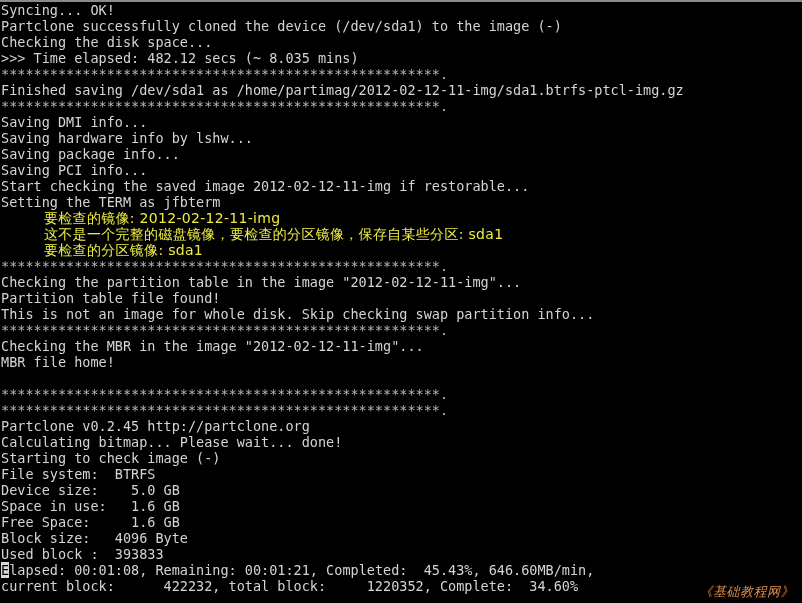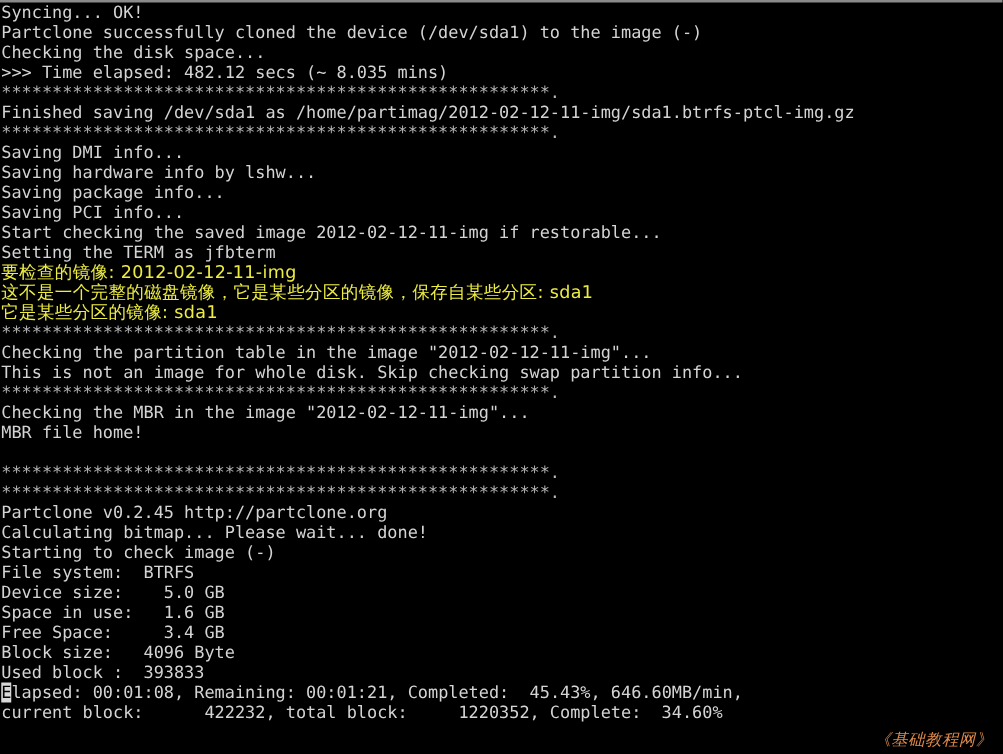--- a/index.html
+++ b/index.html
@@ -46,20 +46,21 @@
     color: #cfcfcf;
     font-family: "DejaVu Sans Mono", "Liberation Mono", monospace;
   }
   .line.yellow { color: #ecec42; }
   .line.white  { color: #d4d4d4; }
   .line.stars  { color: #b8b8b8; }
   .line.cjk {
     font-family: "DejaVu Sans", "Liberation Sans", sans-serif;
     font-size: 14px;
     letter-spacing: 0.3px;
+    padding-left: 43px;
   }
   .cursor-block {
     background: #d8d8d8;
     color: #000000;
   }
   #watermark {
     position: absolute;
     right: 8px;
     bottom: 2px;
     color: #e08a4a;
@@ -85,38 +86,39 @@
       <div class="line stars">******************************************************.</div>
       <div class="line white">Finished saving /dev/sda1 as /home/partimag/2012-02-12-11-img/sda1.btrfs-ptcl-img.gz</div>
       <div class="line stars">******************************************************.</div>
       <div class="line white">Saving DMI info...</div>
       <div class="line white">Saving hardware info by lshw...</div>
       <div class="line white">Saving package info...</div>
       <div class="line white">Saving PCI info...</div>
       <div class="line white">Start checking the saved image 2012-02-12-11-img if restorable...</div>
       <div class="line white">Setting the TERM as jfbterm</div>
       <div class="line yellow cjk">要检查的镜像: 2012-02-12-11-img</div>
-      <div class="line yellow cjk">这不是一个完整的磁盘镜像，它是某些分区的镜像，保存自某些分区: sda1</div>
-      <div class="line yellow cjk">它是某些分区的镜像: sda1</div>
+      <div class="line yellow cjk">这不是一个完整的磁盘镜像，要检查的分区镜像，保存自某些分区: sda1</div>
+      <div class="line yellow cjk">要检查的分区镜像: sda1</div>
       <div class="line stars">******************************************************.</div>
       <div class="line white">Checking the partition table in the image "2012-02-12-11-img"...</div>
+      <div class="line white">Partition table file found!</div>
       <div class="line white">This is not an image for whole disk. Skip checking swap partition info...</div>
       <div class="line stars">******************************************************.</div>
       <div class="line white">Checking the MBR in the image "2012-02-12-11-img"...</div>
       <div class="line white">MBR file home!</div>
       <div class="line white"></div>
       <div class="line stars">******************************************************.</div>
       <div class="line stars">******************************************************.</div>
       <div class="line white">Partclone v0.2.45 http://partclone.org</div>
       <div class="line white">Calculating bitmap... Please wait... done!</div>
       <div class="line white">Starting to check image (-)</div>
       <div class="line white">File system:  BTRFS</div>
       <div class="line white">Device size:    5.0 GB</div>
       <div class="line white">Space in use:   1.6 GB</div>
-      <div class="line white">Free Space:     3.4 GB</div>
+      <div class="line white">Free Space:     1.6 GB</div>
       <div class="line white">Block size:   4096 Byte</div>
       <div class="line white">Used block :  393833</div>
       <div class="line white"><span class="cursor-block">E</span>lapsed: 00:01:08, Remaining: 00:01:21, Completed:  45.43%, 646.60MB/min,</div>
       <div class="line white">current block:      422232, total block:     1220352, Complete:  34.60%</div>
     </div>
 
   <div id="watermark">《基础教程网》</div>
 
 </div>
 

